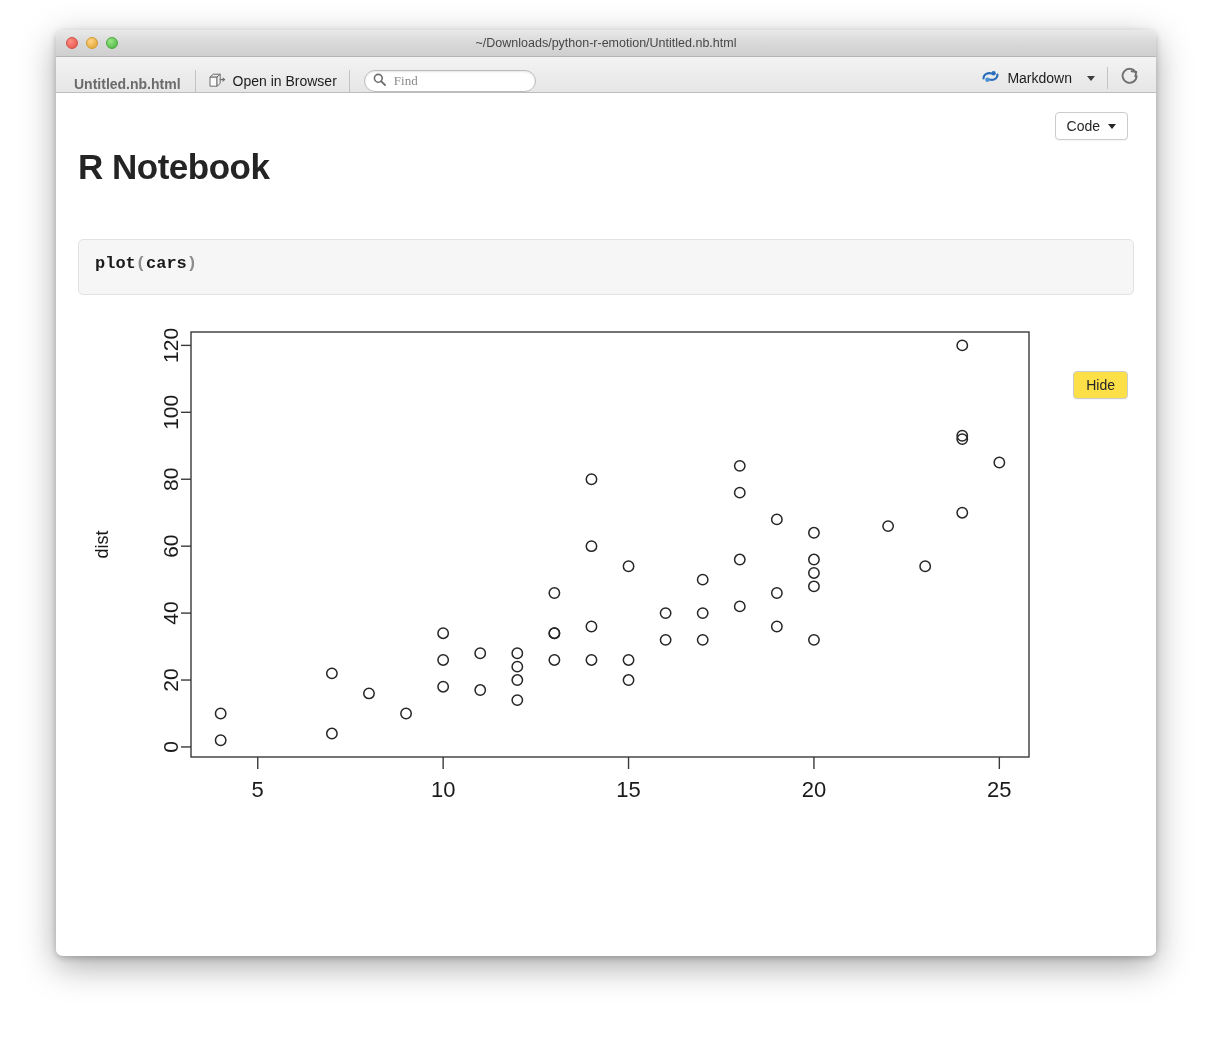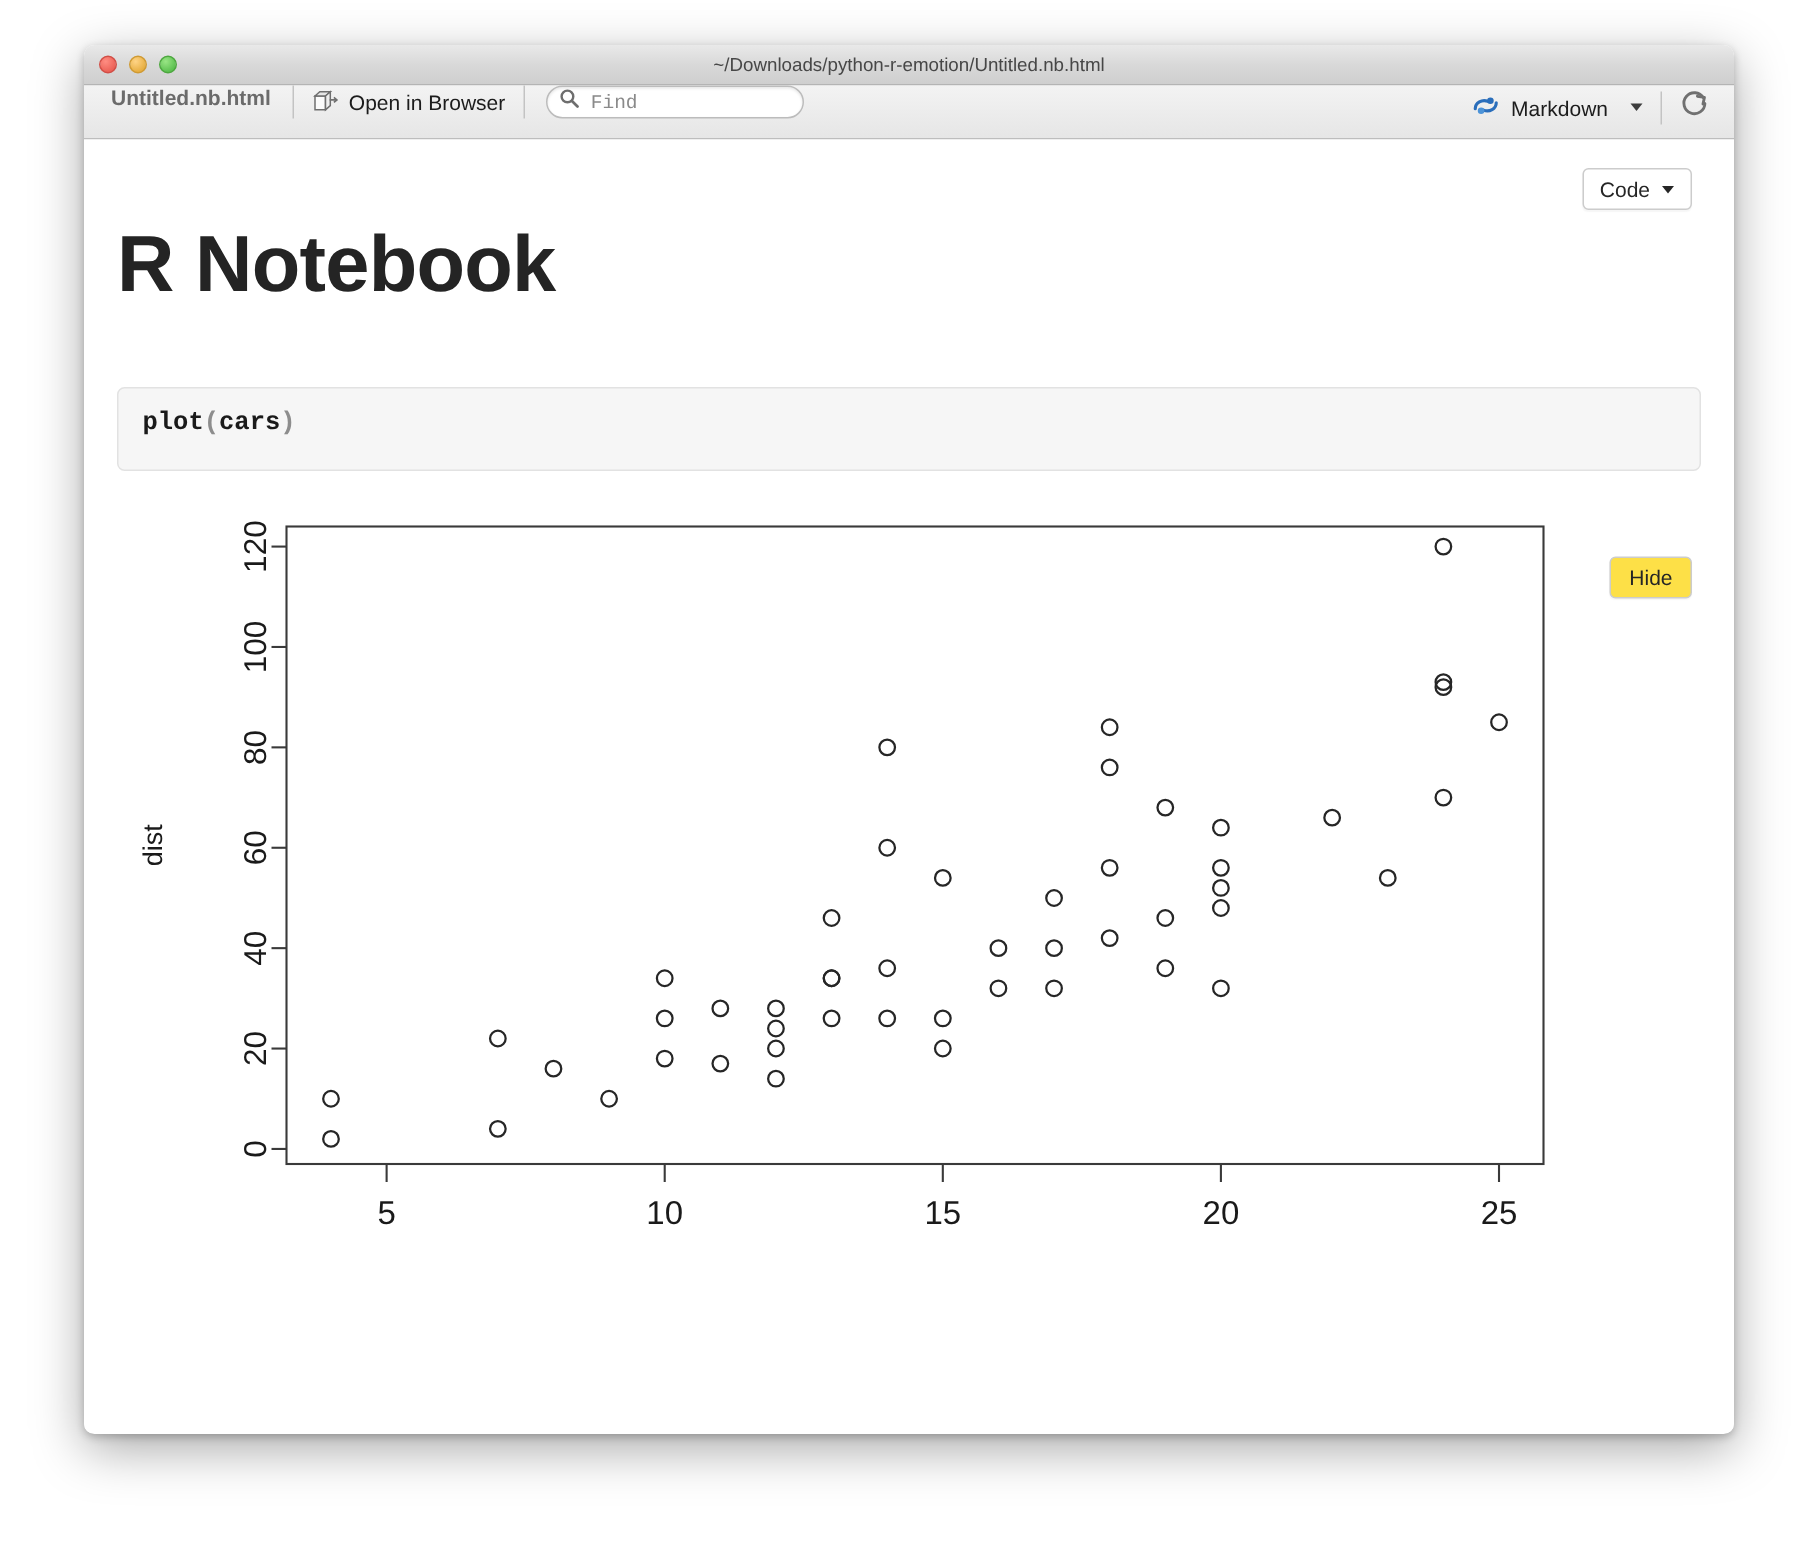--- a/index.html
+++ b/index.html
@@ -68,21 +68,21 @@
     pointer-events: none;
   }
 
   
   .toolbar {
     position: relative;
     height: 36px;
     background: linear-gradient(to bottom, #f3f3f3 0%, #e6e6e6 100%);
     border-bottom: 1px solid #bdbdbd;
     display: flex;
-    align-items: flex-start;
+    align-items: flex-end;
     padding: 0 10px;
     box-sizing: border-box;
   }
   .tb-filename {
     font-size: 14px;
     font-weight: bold;
     color: #6b6b6b;
     padding: 0 12px 0 8px;
   }
   .tb-sep {
@@ -115,21 +115,21 @@
     padding: 0 8px;
     box-sizing: border-box;
     box-shadow: inset 0 1px 2px rgba(0,0,0,0.10);
   }
   .findbox input {
     border: 0;
     outline: 0;
     flex: 1;
     font-size: 13px;
     color: #be185d;
-    font-family: Liberation Mono, monospace;
+    font-family: Liberation Serif, serif;
     background: transparent;
     margin-left: 6px;
   }
   .findbox input::placeholder { color: #8a8a8a; }
 
   .tb-right {
     margin-left: auto;
     display: flex;
     align-items: center;
     gap: 4px;
@@ -181,21 +181,21 @@
     align-items: center;
     gap: 6px;
     cursor: default;
     box-shadow: 0 1px 1px rgba(0,0,0,0.04);
   }
   .code-toggle .caret { border-top-color: #262626; margin-left: 2px; }
 
   h1.page-title {
     margin: 0;
     padding: 56px 0 0 0;
-    font-size: 53px;
+    font-size: 35px;
     line-height: 1.05;
     font-weight: bold;
     color: #242424;
     letter-spacing: -0.5px;
     font-family: "Liberation Sans", sans-serif;
   }
 
   p.para {
     margin: 0;
     padding-top: 23px;

